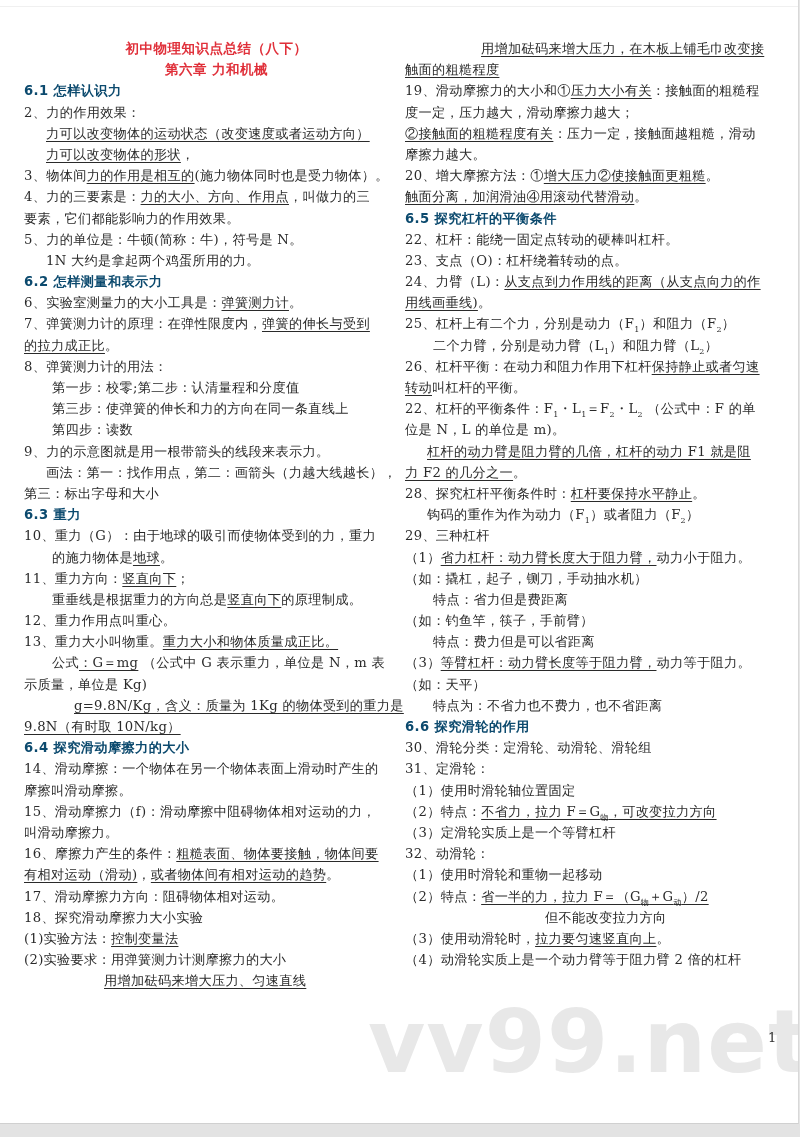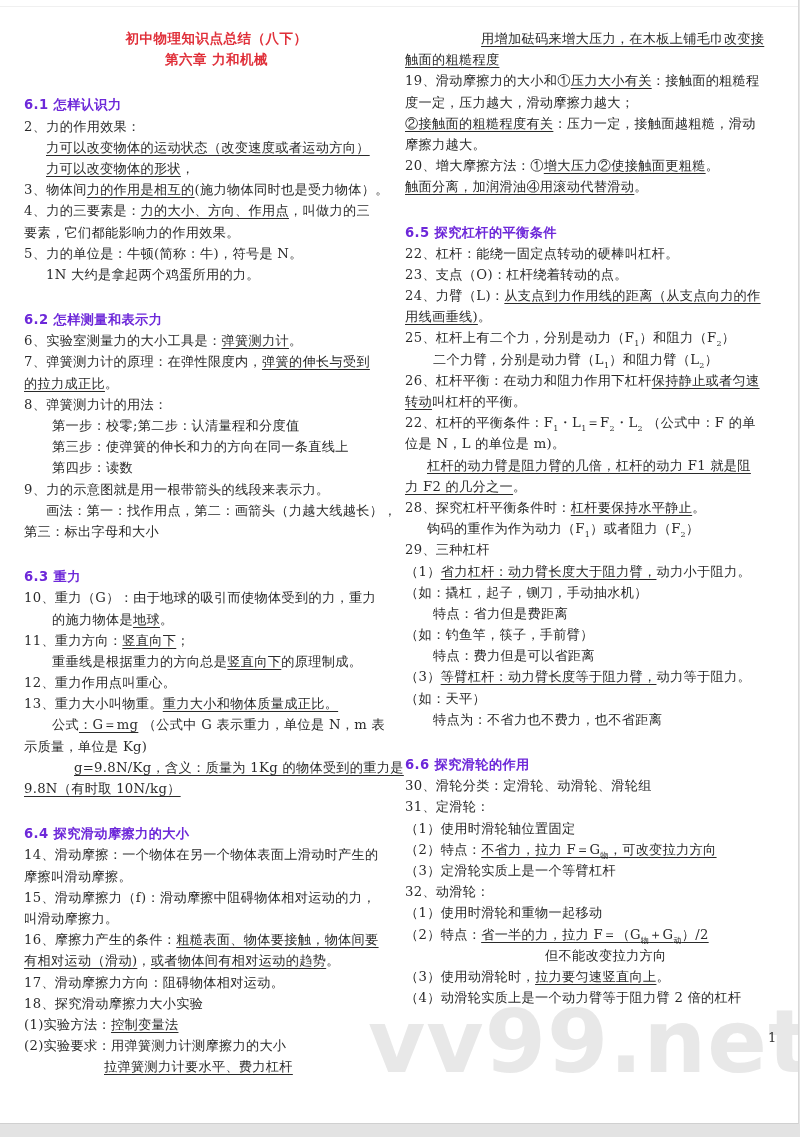--- a/index.html
+++ b/index.html
@@ -15,34 +15,34 @@
     width: 798px; height: 1123px;
     background: #ffffff;
     border-right: 1px solid #d8d8d8;
     border-bottom: 1px solid #d0d0d0;
     overflow: hidden;
   }
   .topline {
     position: absolute; left: 0; top: 6px; width: 800px; height: 1px; background: #f0f0f0;
   }
   .col {
-    position: absolute; top: 28px; width: 375px;
+    position: absolute; top: 38px; width: 375px;
     font-size: 13.2px; line-height: 21.2px;
   }
   .col.left { left: 24px; }
   .col.right { left: 405px; }
   .line { white-space: nowrap; height: 21.2px; letter-spacing: 0.3px; }
   .title {
     color: #e0303a; font-weight: bold; text-align: center;
     font-family: "DejaVu Sans", "Liberation Sans", sans-serif;
     font-size: 13.5px; letter-spacing: 0.5px;
   }
   .h {
     font-family: "DejaVu Sans", "Liberation Sans", sans-serif;
-    font-weight: bold; font-size: 13.2px; color: #6d28d9; letter-spacing: 0.4px; margin-top: 24px;
+    font-weight: bold; font-size: 13.2px; color: #0c4a6e; letter-spacing: 0.4px;
   }
   .u { text-decoration: underline; text-underline-offset: 3px; text-decoration-thickness: 1.3px; }
   .ind1 { padding-left: 22px; }
   .ind2 { padding-left: 28px; }
   .ind3 { padding-left: 50px; }
   .ind4 { padding-left: 80px; }
   .ind5 { padding-left: 140px; }
   .ind6 { padding-left: 76px; }
   sub { font-size: 8px; line-height: 0; }
   .pagenum {
@@ -106,21 +106,21 @@
     <div class="line">14、滑动摩擦：一个物体在另一个物体表面上滑动时产生的</div>
     <div class="line">摩擦叫滑动摩擦。</div>
     <div class="line">15、滑动摩擦力（f)：滑动摩擦中阻碍物体相对运动的力，</div>
     <div class="line">叫滑动摩擦力。</div>
     <div class="line"><span>16、摩擦力产生的条件：</span><span class="u">粗糙表面、物体要接触，物体间要</span></div>
     <div class="line"><span class="u">有相对运动（滑动)</span><span>，</span><span class="u">或者物体间有相对运动的趋势</span><span>。</span></div>
     <div class="line">17、滑动摩擦力方向：阻碍物体相对运动。</div>
     <div class="line">18、探究滑动摩擦力大小实验</div>
     <div class="line"><span>(1)实验方法：</span><span class="u">控制变量法</span></div>
     <div class="line">(2)实验要求：用弹簧测力计测摩擦力的大小</div>
-    <div class="line ind4"><span class="u">拉弹簧测力计要水平、费力杠杆</span></div>
+    <div class="line ind4"><span class="u">用增加砝码来增大压力、匀速直线</span></div>
   </div>
 
   <div class="col right">
     <div class="line ind6"><span class="u">用增加砝码来增大压力，在木板上铺毛巾改变接</span></div>
     <div class="line"><span class="u">触面的粗糙程度</span></div>
     <div class="line"><span>19、滑动摩擦力的大小和①</span><span class="u">压力大小有关</span><span>：接触面的粗糙程</span></div>
     <div class="line">度一定，压力越大，滑动摩擦力越大；</div>
     <div class="line"><span class="u">②接触面的粗糙程度有关</span><span>：压力一定，接触面越粗糙，滑动</span></div>
     <div class="line">摩擦力越大。</div>
     <div class="line"><span>20、增大摩擦方法：①</span><span class="u">增大压力②使接触面更粗糙</span><span>。</span></div>

